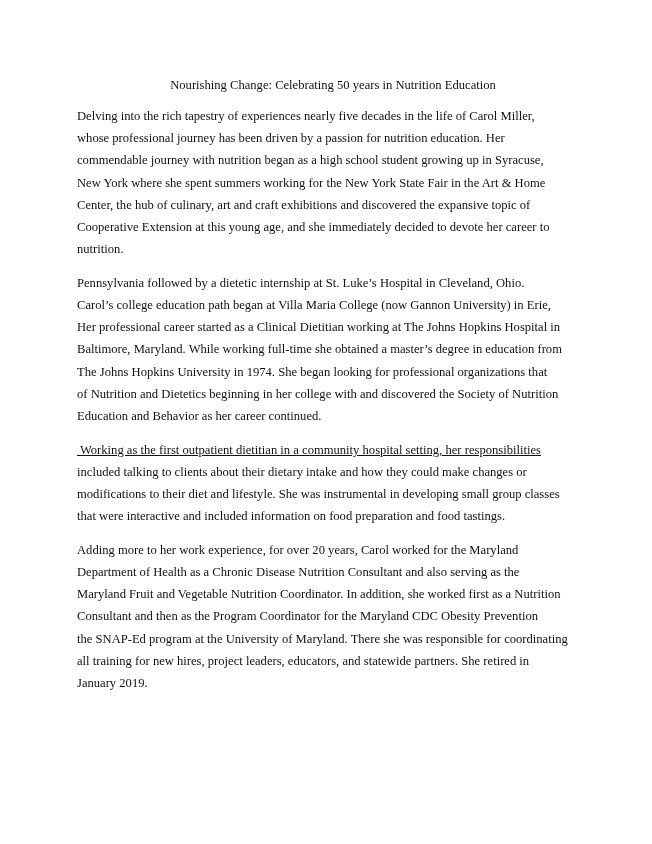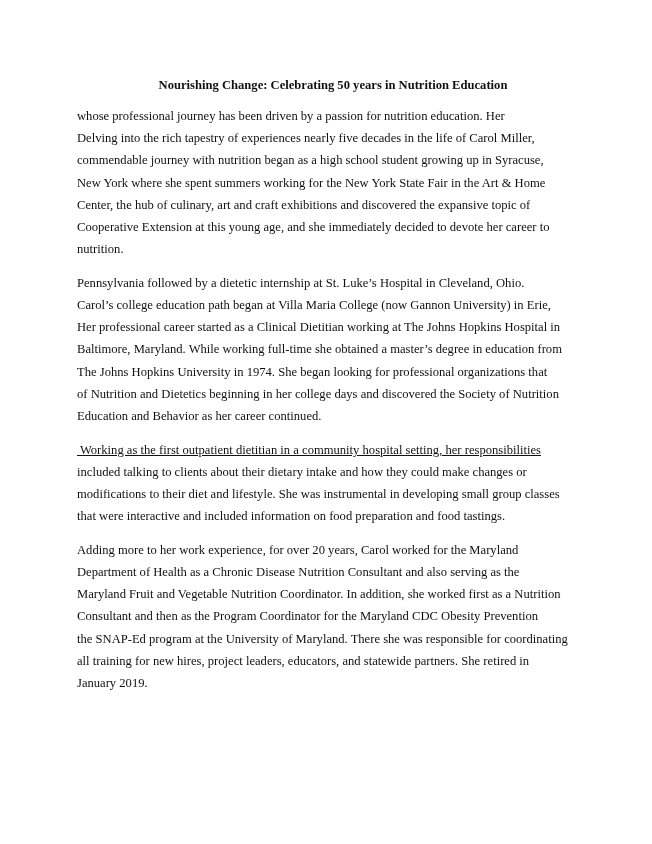--- a/index.html
+++ b/index.html
@@ -3,49 +3,49 @@
   <meta charset="utf-8">
   <style>
     html, body { margin: 0; padding: 0; background: #ffffff; }
     body { width: 652px; height: 844px; overflow: hidden; position: relative; }
     .page {
       position: absolute; left: 77px; top: 74px; width: 510px;
       font-family: "Liberation Serif", "DejaVu Serif", serif;
       font-size: 12.6px; color: #111111;
     }
     .title {
-      text-align: center; font-weight: bold; margin: 0 0 9px 0;
+      text-align: center; font-weight: normal; margin: 0 0 9px 0;
       line-height: 22px; font-size: 12.6px; padding-left: 2px;
     }
     .para { margin: 0 0 11.5px 0; }
     .line { display: block; white-space: nowrap; line-height: 22.2px; height: 22.2px; }
   </style>
 </head>
 <body>
 
 <div class="page">
   <div class="title">Nourishing Change: Celebrating 50 years in Nutrition Education</div>
 
   <div class="para">
+    <span class="line">Delving into the rich tapestry of experiences nearly five decades in the life of Carol Miller,</span>
     <span class="line">whose professional journey has been driven by a passion for nutrition education. Her</span>
-    <span class="line">Delving into the rich tapestry of experiences nearly five decades in the life of Carol Miller,</span>
     <span class="line">commendable journey with nutrition began as a high school student growing up in Syracuse,</span>
     <span class="line">New York where she spent summers working for the New York State Fair in the Art &amp; Home</span>
     <span class="line">Center, the hub of culinary, art and craft exhibitions and discovered the expansive topic of</span>
     <span class="line">Cooperative Extension at this young age, and she immediately decided to devote her career to</span>
     <span class="line">nutrition.</span>
   </div>
 
   <div class="para">
     <span class="line">Pennsylvania followed by a dietetic internship at St. Luke’s Hospital in Cleveland, Ohio.</span>
     <span class="line">Carol’s college education path began at Villa Maria College (now Gannon University) in Erie,</span>
     <span class="line">Her professional career started as a Clinical Dietitian working at The Johns Hopkins Hospital in</span>
     <span class="line">Baltimore, Maryland. While working full-time she obtained a master’s degree in education from</span>
     <span class="line">The Johns Hopkins University in 1974. She began looking for professional organizations that</span>
-    <span class="line">of Nutrition and Dietetics beginning in her college days and discovered the Society of Nutrition</span>
+    <span class="line">of Nutrition and Dietetics beginning in her college with and discovered the Society of Nutrition</span>
     <span class="line">Education and Behavior as her career continued.</span>
   </div>
 
   <div class="para">
     <span class="line" style="white-space: pre; text-decoration: underline;"> Working as the first outpatient dietitian in a community hospital setting, her responsibilities</span>
     <span class="line">included talking to clients about their dietary intake and how they could make changes or</span>
     <span class="line">modifications to their diet and lifestyle. She was instrumental in developing small group classes</span>
     <span class="line">that were interactive and included information on food preparation and food tastings.</span>
   </div>
 

